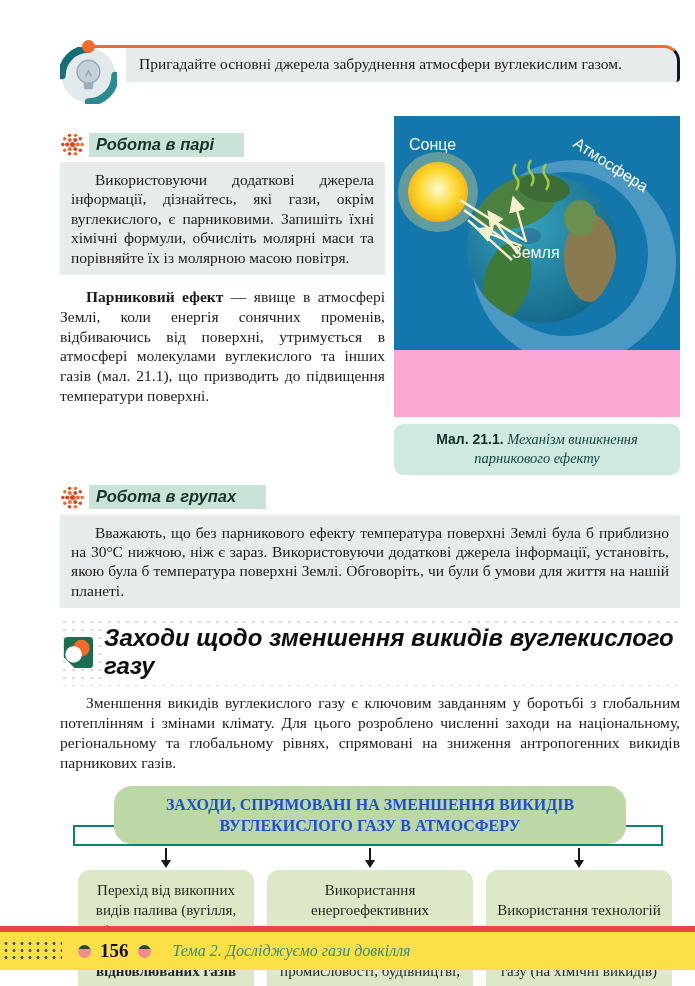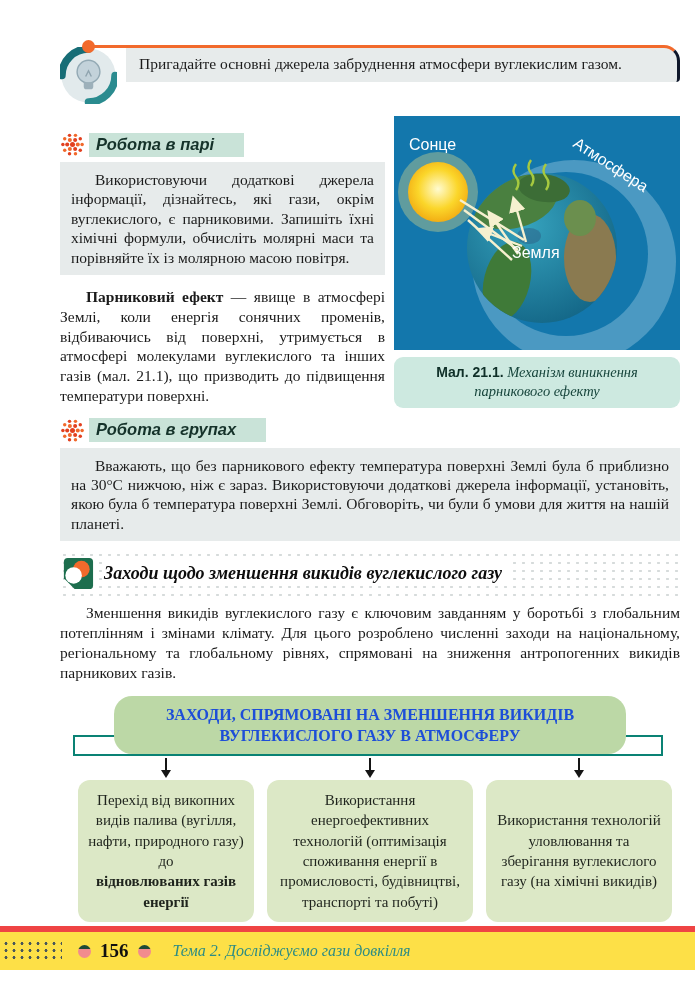--- a/index.html
+++ b/index.html
@@ -30,37 +30,37 @@
   .work-title{background:#c9e3d8;padding:2px 30px 3px 7px;
               font-family:"Liberation Sans",sans-serif;font-weight:bold;font-style:italic;
               font-size:16.5px;color:#15322a;white-space:nowrap;}
   .graybox{background:#e7ebeb;padding:8px 11px;text-align:justify;
            font-size:15.5px;line-height:1.25;}
   .graybox p{margin:0;text-indent:24px;}
   .para{margin:12px 0 0 0;text-align:justify;text-indent:26px;
         font-size:15.5px;line-height:1.28;}
 
   
-  .figure{width:286px;height:234px;background:#f9a8d4;}
+  .figure{width:286px;height:301px;background:#f9a8d4;}
   .caption{margin-top:7px;background:#cde9e0;border-radius:9px;padding:6px 10px 7px;
            text-align:center;font-size:14.5px;line-height:1.3;color:#17453c;}
   .caption b{font-family:"Liberation Sans",sans-serif;font-style:normal;font-size:14px;color:#0f2f28;}
   .caption i{font-style:italic;}
 
   
   .wg-head{margin-top:10px;}
   .fullbox{margin-top:2px;}
 
   
   .section-head{display:flex;align-items:center;margin-top:10px;padding:5px 0;
       background-image:radial-gradient(circle,#d6dbdb 1.1px,transparent 1.3px);
       background-size:9px 8px;}
   .section-icon{width:35px;height:35px;flex:0 0 35px;margin-right:9px;}
-  .section-title{font-family:Liberation Serif, serif;font-weight:bold;font-style:italic;
-      font-size:18px;color:#0d0d0d;background:#ffffff;padding:1px 6px 1px 0;}
+  .section-title{font-family:Liberation Sans, sans-serif;font-weight:bold;font-style:italic;
+      font-size:24px;color:#0d0d0d;background:#ffffff;padding:1px 6px 1px 0;}
   .intro{margin-top:7px;}
 
   
   .flow{position:relative;margin-top:13px;height:232px;}
   .flow-bracket{position:absolute;left:13px;top:39px;width:586px;height:17px;
                 border:2px solid #0a8274;z-index:0;}
   .flow-root{position:relative;z-index:1;margin:0 auto;width:472px;background:#bcd8a6;
              border-radius:18px;padding:8px 20px;text-align:center;
              font-weight:bold;font-size:16px;line-height:1.32;color:#1d4ed8;}
   .flow-arrows,.flow-boxes{display:grid;grid-template-columns:176px 206px 186px;

